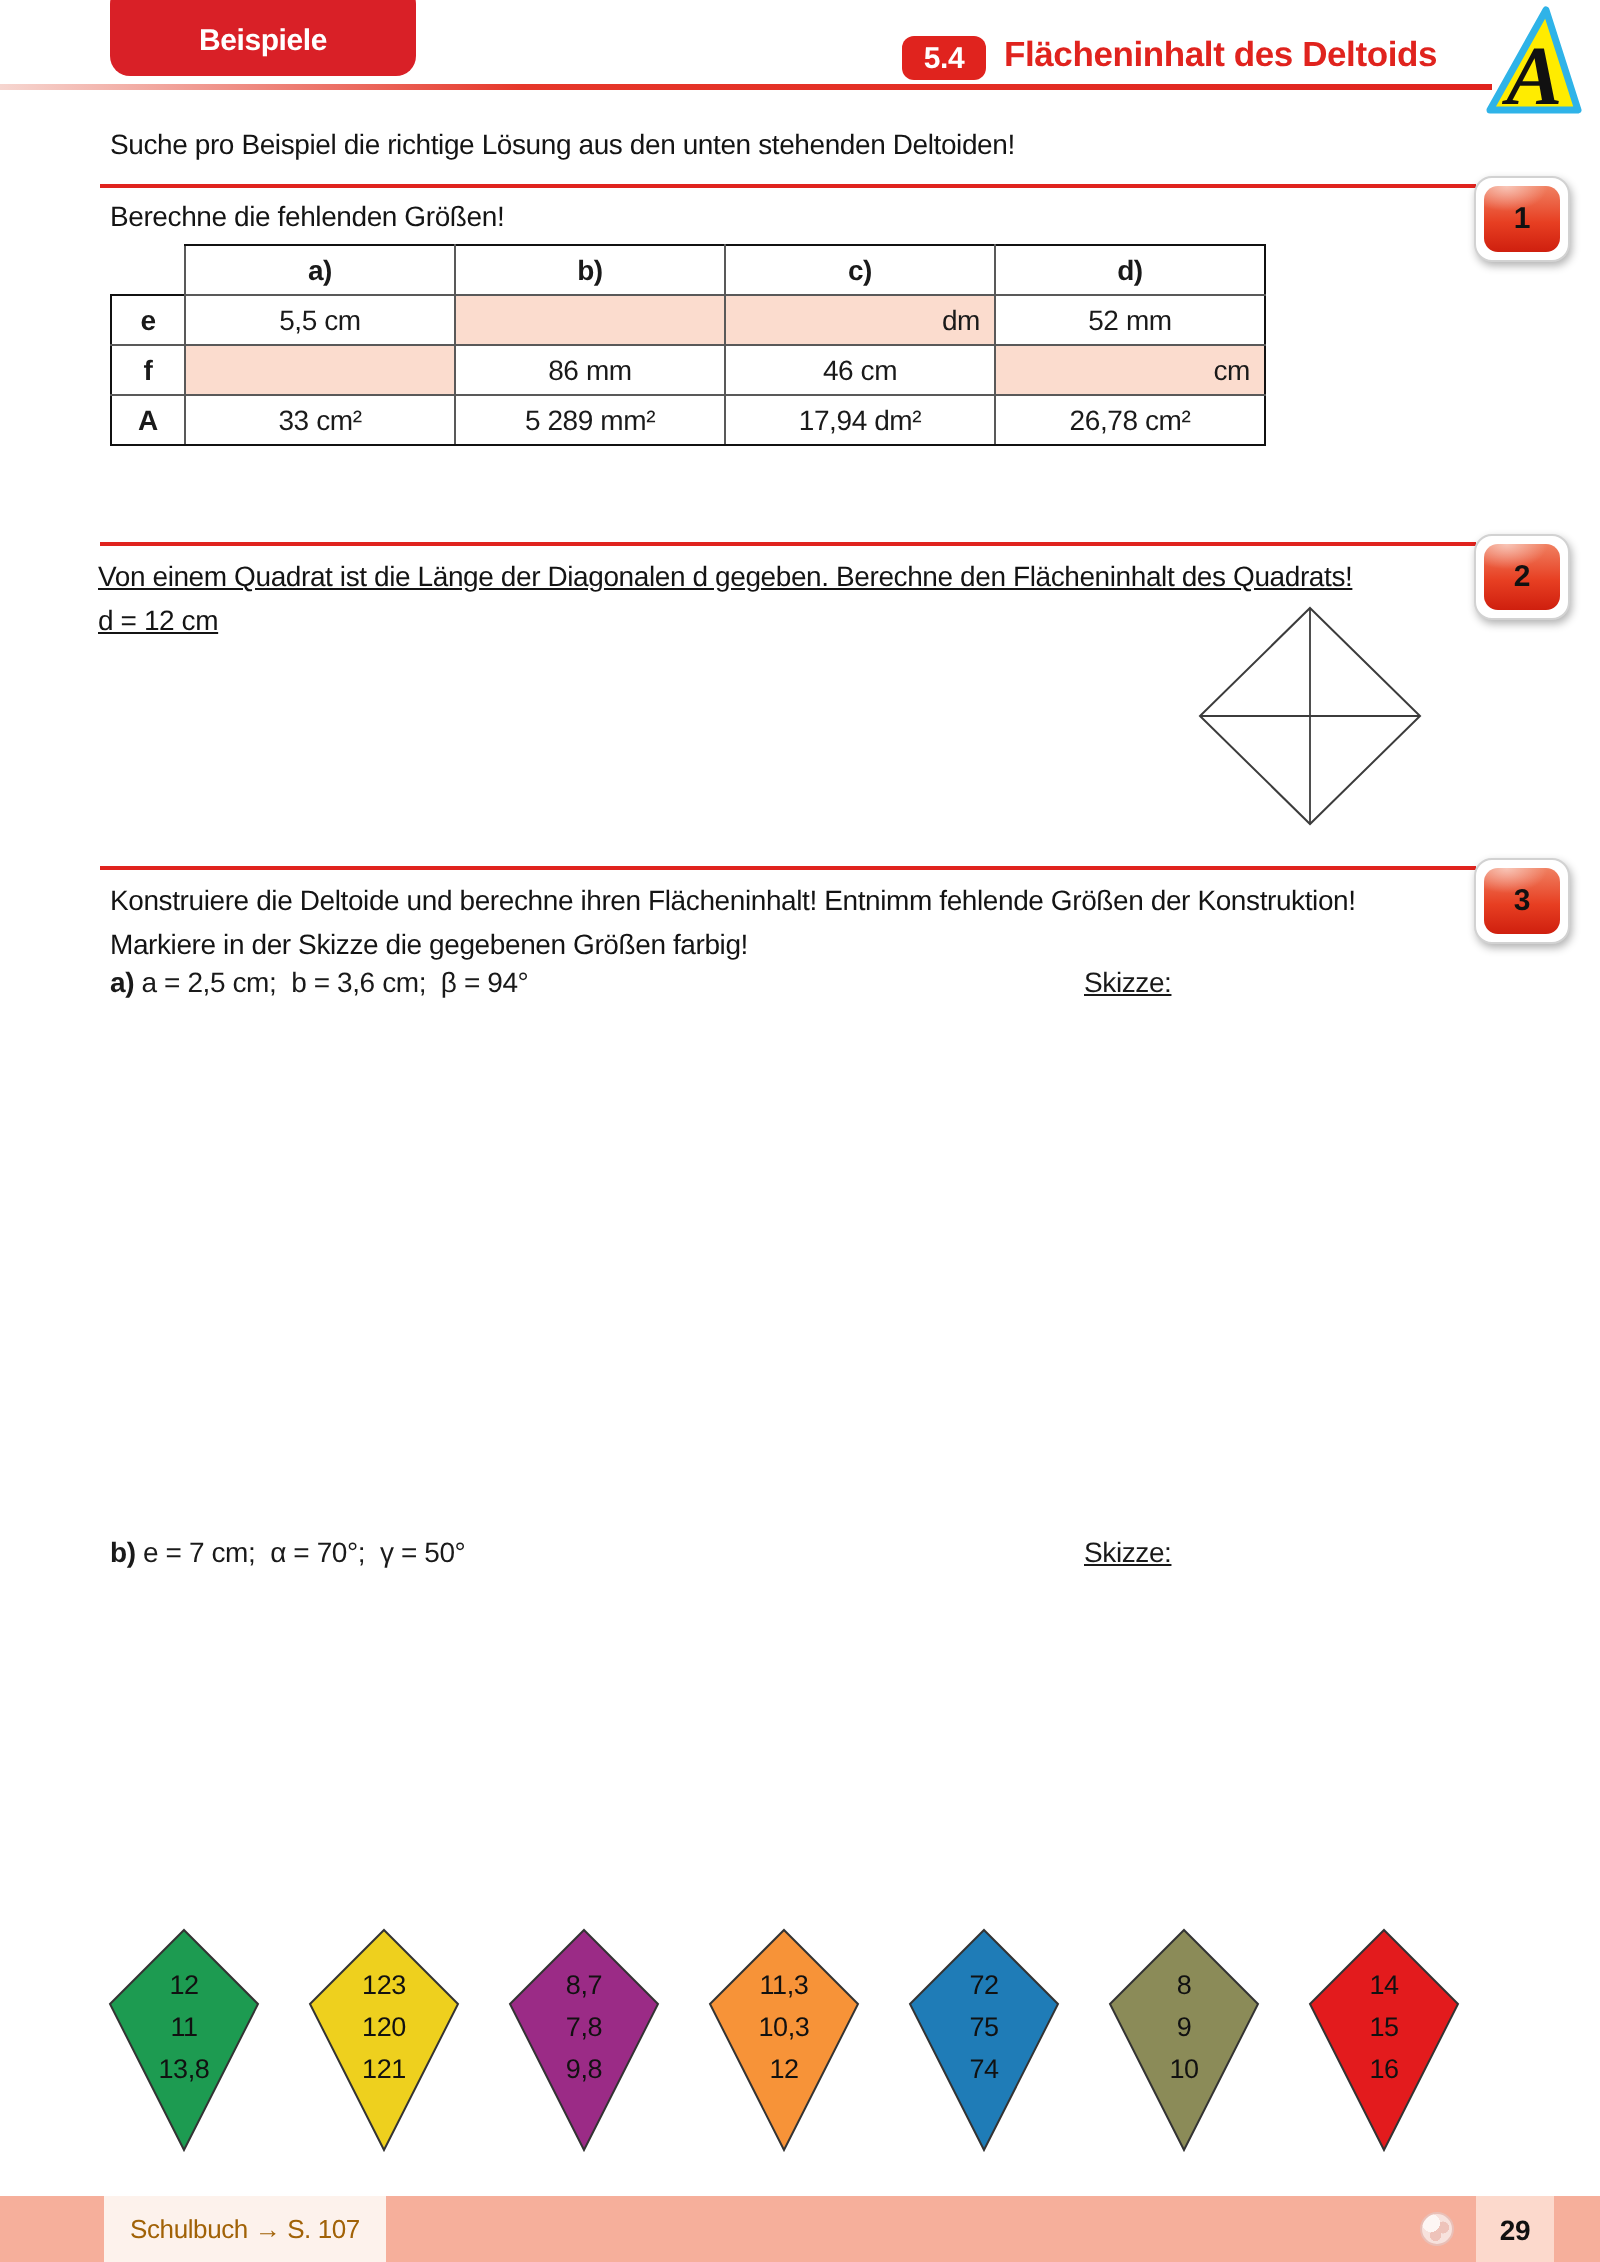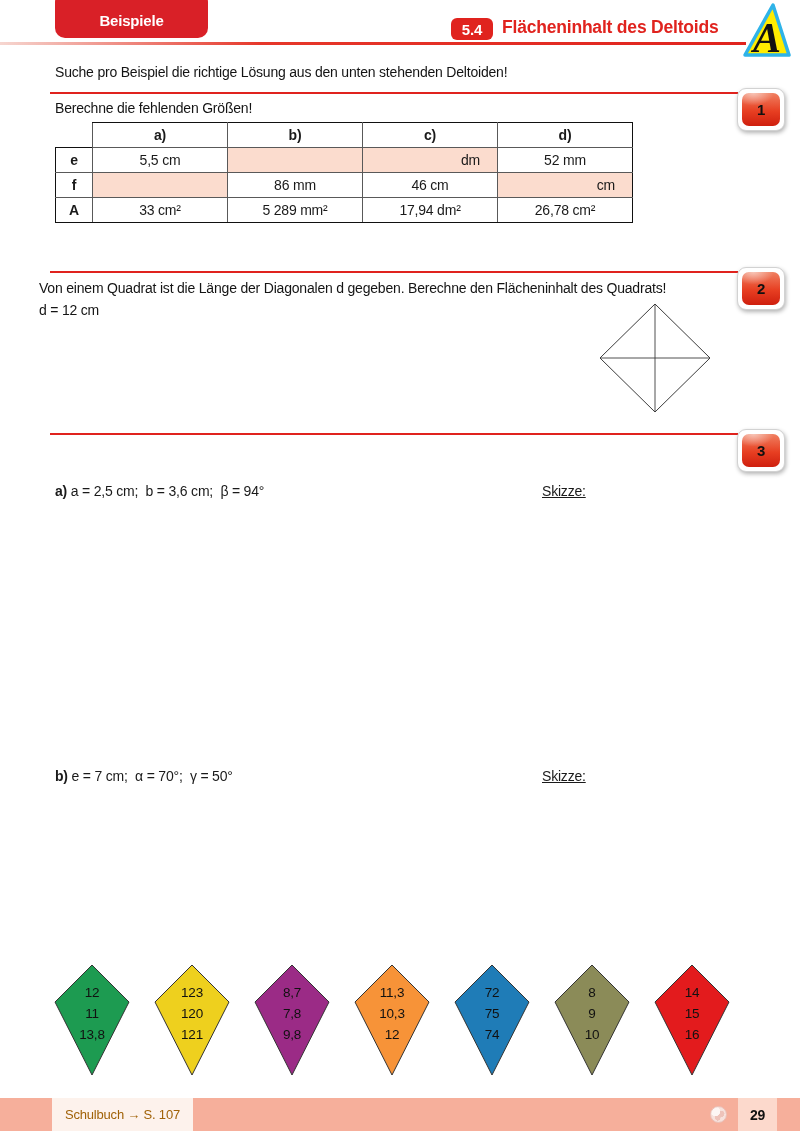--- a/index.html
+++ b/index.html
@@ -48,21 +48,21 @@
   .justified span { white-space:nowrap; }
 
   
   table.meas { position:absolute; left:55px; top:122px; border-collapse:collapse; table-layout:fixed; }
   table.meas td { border:1px solid #595959; height:25px; font-size:14px; text-align:center; vertical-align:middle; background:#fff; }
   table.meas td.lbl { width:37px; font-weight:bold; text-align:center; }
   table.meas td.c { width:135px; }
   table.meas td.hd { font-weight:bold; }
   table.meas td.ghost { border:none; background:transparent; }
   table.meas td.pink { background:#fbdcce; }
-  table.meas td.unit { text-align:right; padding-right:17px; }
+  table.meas td.unit { text-align:right; padding-right:7px; }
   table.meas { border:1.5px solid #111; border-top:none; border-left:none; }
   
   table.meas td.top { border-top:1.5px solid #111; }
   table.meas td.bot { border-bottom:1.5px solid #111; }
   table.meas td.lft { border-left:1.5px solid #111; }
   table.meas td.rgt { border-right:1.5px solid #111; }
 
   
   .item-line { position:absolute; left:55px; font-size:14px; }
   .item-line b { font-weight:bold; }
@@ -159,33 +159,35 @@
       <td class="c bot">17,94 dm²</td>
       <td class="c bot rgt">26,78 cm²</td>
     </tr>
   </tbody>
     </table>
 
   <div class="sec-rule" style="top:271px;"></div>
   <div class="badge-frame" style="top:267px;">
     <div class="badge-inner">2</div>
   </div>
-  <p class="body-text justified" style="position:absolute; left:39px; top:277px; width:684px;"><span>Von einem Quadrat ist die Länge der Diagonalen d gegeben. Berechne den Flächeninhalt des Quadrats!</span><br>
+  <p class="body-text justified" style="position:absolute; left:49px; top:277px; width:684px;text-decoration:underline;"><span>Von einem Quadrat ist die Länge der Diagonalen d gegeben. Berechne den Flächeninhalt des Quadrats!</span><br>
      <span>d = 12 cm</span></p>
 
   <svg style="position:absolute; left:599px; top:303px;" width="112" height="110" viewBox="0 0 112 110">
     <polygon points="56,1 111,55 56,109 1,55" fill="none" stroke="#3c3c3c" stroke-width="1"></polygon>
     <line x1="56" y1="1" x2="56" y2="109" stroke="#3c3c3c" stroke-width="0.9"></line>
     <line x1="1" y1="55" x2="111" y2="55" stroke="#3c3c3c" stroke-width="0.9"></line>
   </svg>
 
   <div class="sec-rule" style="top:433px;"></div>
   <div class="badge-frame" style="top:429px;">
     <div class="badge-inner">3</div>
   </div>
+  <p class="body-text justified" style="position:absolute; left:55px; top:439px; width:684px;"><span>Konstruiere die Deltoide und berechne ihren Flächeninhalt! Entnimm fehlende Größen der Konstruktion!</span><br>
+     <span>Markiere in der Skizze die gegebenen Größen farbig!</span></p>
 
   <div class="item-line" style="top:483px;">
     <b>a)</b>
     <span class="item-text">a = 2,5 cm;  b = 3,6 cm;  β = 94°</span>
   </div>
   <div class="sketch" style="top:483px;">Skizze:</div>
 
   <div class="item-line" style="top:768px;">
     <b>b)</b>
     <span class="item-text">e = 7 cm;  α = 70°;  γ = 50°</span>

